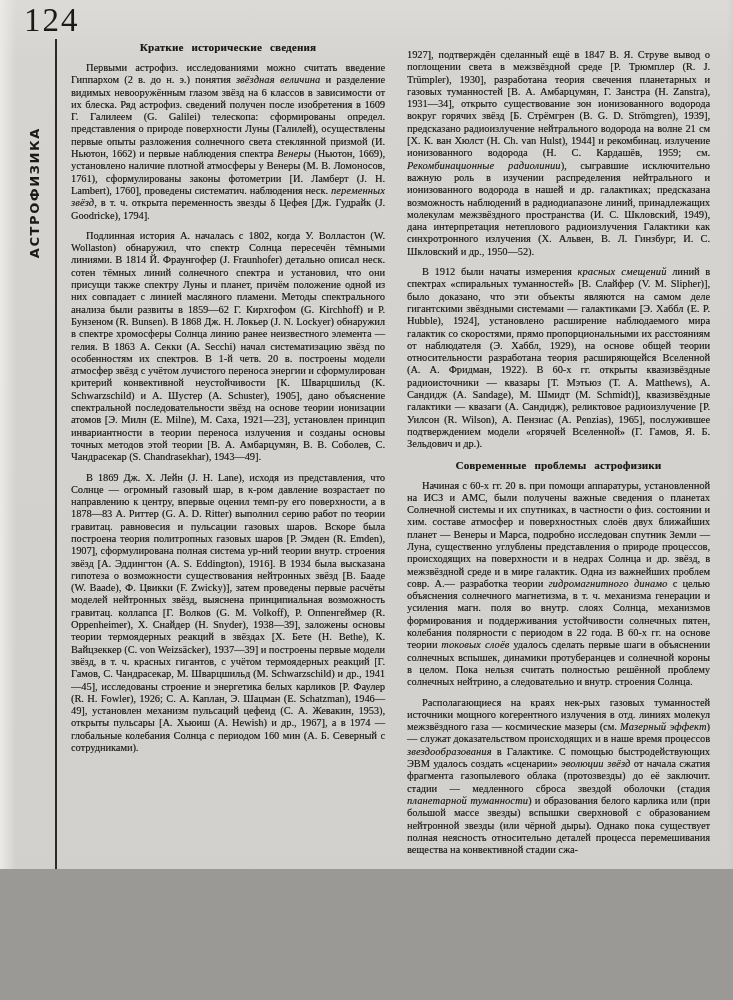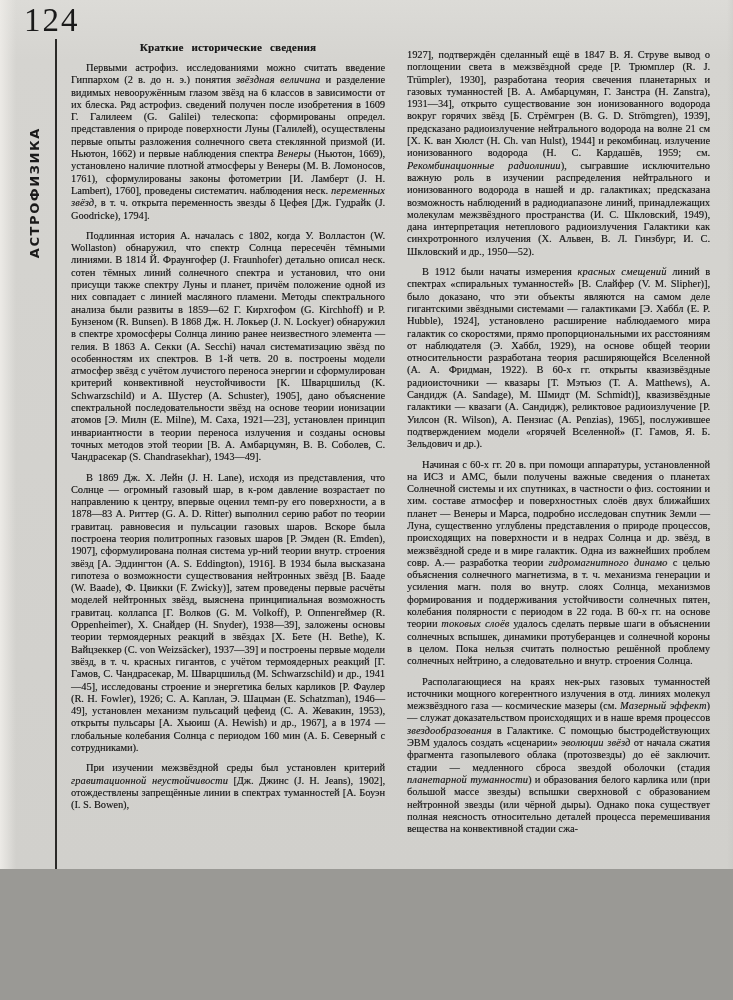--- a/index.html
+++ b/index.html
@@ -68,26 +68,26 @@
 
   <div class="margin-label">АСТРОФИЗИКА</div>
 
   <div class="vrule"></div>
 
   <div class="column left">
     <h4>Краткие исторические сведения</h4>
     <p>Первыми астрофиз. исследованиями можно считать введение Гиппархом (2 в. до н. э.) понятия <i>звёздная величина</i> и разделение видимых невооружённым глазом звёзд на 6 классов в зависимости от их блеска. Ряд астрофиз. сведений получен после изобретения в 1609 Г. Галилеем (G. Galilei) телескопа: сформированы определ. представления о природе поверхности Луны (Галилей), осуществлены первые опыты разложения солнечного света стеклянной призмой (И. Ньютон, 1662) и первые наблюдения спектра <i>Венеры</i> (Ньютон, 1669), установлено наличие плотной атмосферы у Венеры (М. В. Ломоносов, 1761), сформулированы законы фотометрии [И. Ламберт (J. H. Lambert), 1760], проведены систематич. наблюдения неск. <i>переменных звёзд</i>, в т. ч. открыта переменность звезды δ Цефея [Дж. Гудрайк (J. Goodricke), 1794].</p>
     <p>Подлинная история А. началась с 1802, когда У. Волластон (W. Wollaston) обнаружил, что спектр Солнца пересечён тёмными линиями. В 1814 Й. Фраунгофер (J. Fraunhofer) детально описал неск. сотен тёмных линий солнечного спектра и установил, что они присущи также спектру Луны и планет, причём положение одной из них совпадает с линией масляного пламени. Методы спектрального анализа были развиты в 1859—62 Г. Кирхгофом (G. Kirchhoff) и Р. Бунзеном (R. Bunsen). В 1868 Дж. Н. Локьер (J. N. Lockyer) обнаружил в спектре хромосферы Солнца линию ранее неизвестного элемента — гелия. В 1863 А. Секки (A. Secchi) начал систематизацию звёзд по особенностям их спектров. В 1-й четв. 20 в. построены модели атмосфер звёзд с учётом лучистого переноса энергии и сформулирован критерий конвективной неустойчивости [К. Шварцшильд (K. Schwarzschild) и А. Шустер (A. Schuster), 1905], дано объяснение спектральной последовательности звёзд на основе теории ионизации атомов [Э. Милн (E. Milne), М. Саха, 1921—23], установлен принцип инвариантности в теории переноса излучения и созданы основы точных методов этой теории [В. А. Амбарцумян, В. В. Соболев, С. Чандрасекар (S. Chandrasekhar), 1943—49].</p>
     <p>В 1869 Дж. Х. Лейн (J. H. Lane), исходя из представления, что Солнце — огромный газовый шар, в к-ром давление возрастает по направлению к центру, впервые оценил темп-ру его поверхности, а в 1878—83 А. Риттер (G. A. D. Ritter) выполнил серию работ по теории гравитац. равновесия и пульсации газовых шаров. Вскоре была построена теория политропных газовых шаров [Р. Эмден (R. Emden), 1907], сформулирована полная система ур-ний теории внутр. строения звёзд [А. Эддингтон (A. S. Eddington), 1916]. В 1934 была высказана гипотеза о возможности существования нейтронных звёзд [В. Бааде (W. Baade), Ф. Цвикки (F. Zwicky)], затем проведены первые расчёты моделей нейтронных звёзд, выяснена принципиальная возможность гравитац. коллапса [Г. Волков (G. M. Volkoff), Р. Оппенгеймер (R. Oppenheimer), Х. Снайдер (H. Snyder), 1938—39], заложены основы теории термоядерных реакций в звёздах [Х. Бете (H. Bethe), К. Вайцзеккер (C. von Weizsäcker), 1937—39] и построены первые модели звёзд, в т. ч. красных гигантов, с учётом термоядерных реакций [Г. Гамов, С. Чандрасекар, М. Шварцшильд (M. Schwarzschild) и др., 1941—45], исследованы строение и энергетика белых карликов [Р. Фаулер (R. H. Fowler), 1926; С. А. Каплан, Э. Шацман (E. Schatzman), 1946—49], установлен механизм пульсаций цефеид (С. А. Жевакин, 1953), открыты пульсары [А. Хьюиш (A. Hewish) и др., 1967], а в 1974 — глобальные колебания Солнца с периодом 160 мин (А. Б. Северный с сотрудниками).</p>
-    <p>При изучении межзвёздной среды был установлен критерий <i>гравитационной неустойчивости</i> [Дж. Джинс (J. H. Jeans), 1902], отождествлены запрещённые линии в спектрах туманностей [А. Боуэн (I. S. Bowen),</p>
   </div>
 
   <div class="column right">
     <p class="cont">1927], подтверждён сделанный ещё в 1847 В. Я. Струве вывод о поглощении света в межзвёздной среде [Р. Трюмплер (R. J. Trümpler), 1930], разработана теория свечения планетарных и газовых туманностей [В. А. Амбарцумян, Г. Занстра (H. Zanstra), 1931—34], открыто существование зон ионизованного водорода вокруг горячих звёзд [Б. Стрёмгрен (B. G. D. Strömgren), 1939], предсказано радиоизлучение нейтрального водорода на волне 21 см [Х. К. ван Хюлст (H. Ch. van Hulst), 1944] и рекомбинац. излучение ионизованного водорода (Н. С. Кардашёв, 1959; см. <i>Рекомбинационные радиолинии</i>), сыгравшие исключительно важную роль в изучении распределения нейтрального и ионизованного водорода в нашей и др. галактиках; предсказана возможность наблюдений в радиодиапазоне линий, принадлежащих молекулам межзвёздного пространства (И. С. Шкловский, 1949), дана интерпретация нетеплового радиоизлучения Галактики как синхротронного излучения (Х. Альвен, В. Л. Гинзбург, И. С. Шкловский и др., 1950—52).</p>
     <p>В 1912 были начаты измерения <i>красных смещений</i> линий в спектрах «спиральных туманностей» [В. Слайфер (V. M. Slipher)], было доказано, что эти объекты являются на самом деле гигантскими звёздными системами — галактиками [Э. Хаббл (E. P. Hubble), 1924], установлено расширение наблюдаемого мира галактик со скоростями, прямо пропорциональными их расстояниям от наблюдателя (Э. Хаббл, 1929), на основе общей теории относительности разработана теория расширяющейся Вселенной (А. А. Фридман, 1922). В 60-х гг. открыты квазизвёздные радиоисточники — квазары [Т. Мэтьюз (T. A. Matthews), А. Сандидж (A. Sandage), М. Шмидт (M. Schmidt)], квазизвёздные галактики — квазаги (А. Сандидж), реликтовое радиоизлучение [Р. Уилсон (R. Wilson), А. Пензиас (A. Penzias), 1965], послужившее подтверждением модели «горячей Вселенной» (Г. Гамов, Я. Б. Зельдович и др.).</p>
+    <h4>Современные проблемы астрофизики</h4>
     <p>Начиная с 60-х гг. 20 в. при помощи аппаратуры, установленной на ИСЗ и АМС, были получены важные сведения о планетах Солнечной системы и их спутниках, в частности о физ. состоянии и хим. составе атмосфер и поверхностных слоёв двух ближайших планет — Венеры и Марса, подробно исследован спутник Земли — Луна, существенно углублены представления о природе процессов, происходящих на поверхности и в недрах Солнца и др. звёзд, в межзвёздной среде и в мире галактик. Одна из важнейших проблем совр. А.— разработка теории <i>гидромагнитного динамо</i> с целью объяснения солнечного магнетизма, в т. ч. механизма генерации и усиления магн. поля во внутр. слоях Солнца, механизмов формирования и поддерживания устойчивости солнечных пятен, колебания полярности с периодом в 22 года. В 60-х гг. на основе теории <i>токовых слоёв</i> удалось сделать первые шаги в объяснении солнечных вспышек, динамики протуберанцев и солнечной короны в целом. Пока нельзя считать полностью решённой проблему солнечных нейтрино, а следовательно и внутр. строения Солнца.</p>
     <p>Располагающиеся на краях нек-рых газовых туманностей источники мощного когерентного излучения в отд. линиях молекул межзвёздного газа — космические мазеры (см. <i>Мазерный эффект</i>) — служат доказательством происходящих и в наше время процессов <i>звездообразования</i> в Галактике. С помощью быстродействующих ЭВМ удалось создать «сценарии» <i>эволюции звёзд</i> от начала сжатия фрагмента газопылевого облака (протозвезды) до её заключит. стадии — медленного сброса звездой оболочки (стадия <i>планетарной туманности</i>) и образования белого карлика или (при большой массе звезды) вспышки сверхновой с образованием нейтронной звезды (или чёрной дыры). Однако пока существует полная неясность относительно деталей процесса перемешивания вещества на конвективной стадии сжа-</p>
   </div>
 
   <div class="col-marker">130</div>
 
   <div class="ink-speck"></div>
 
 </div>
 

